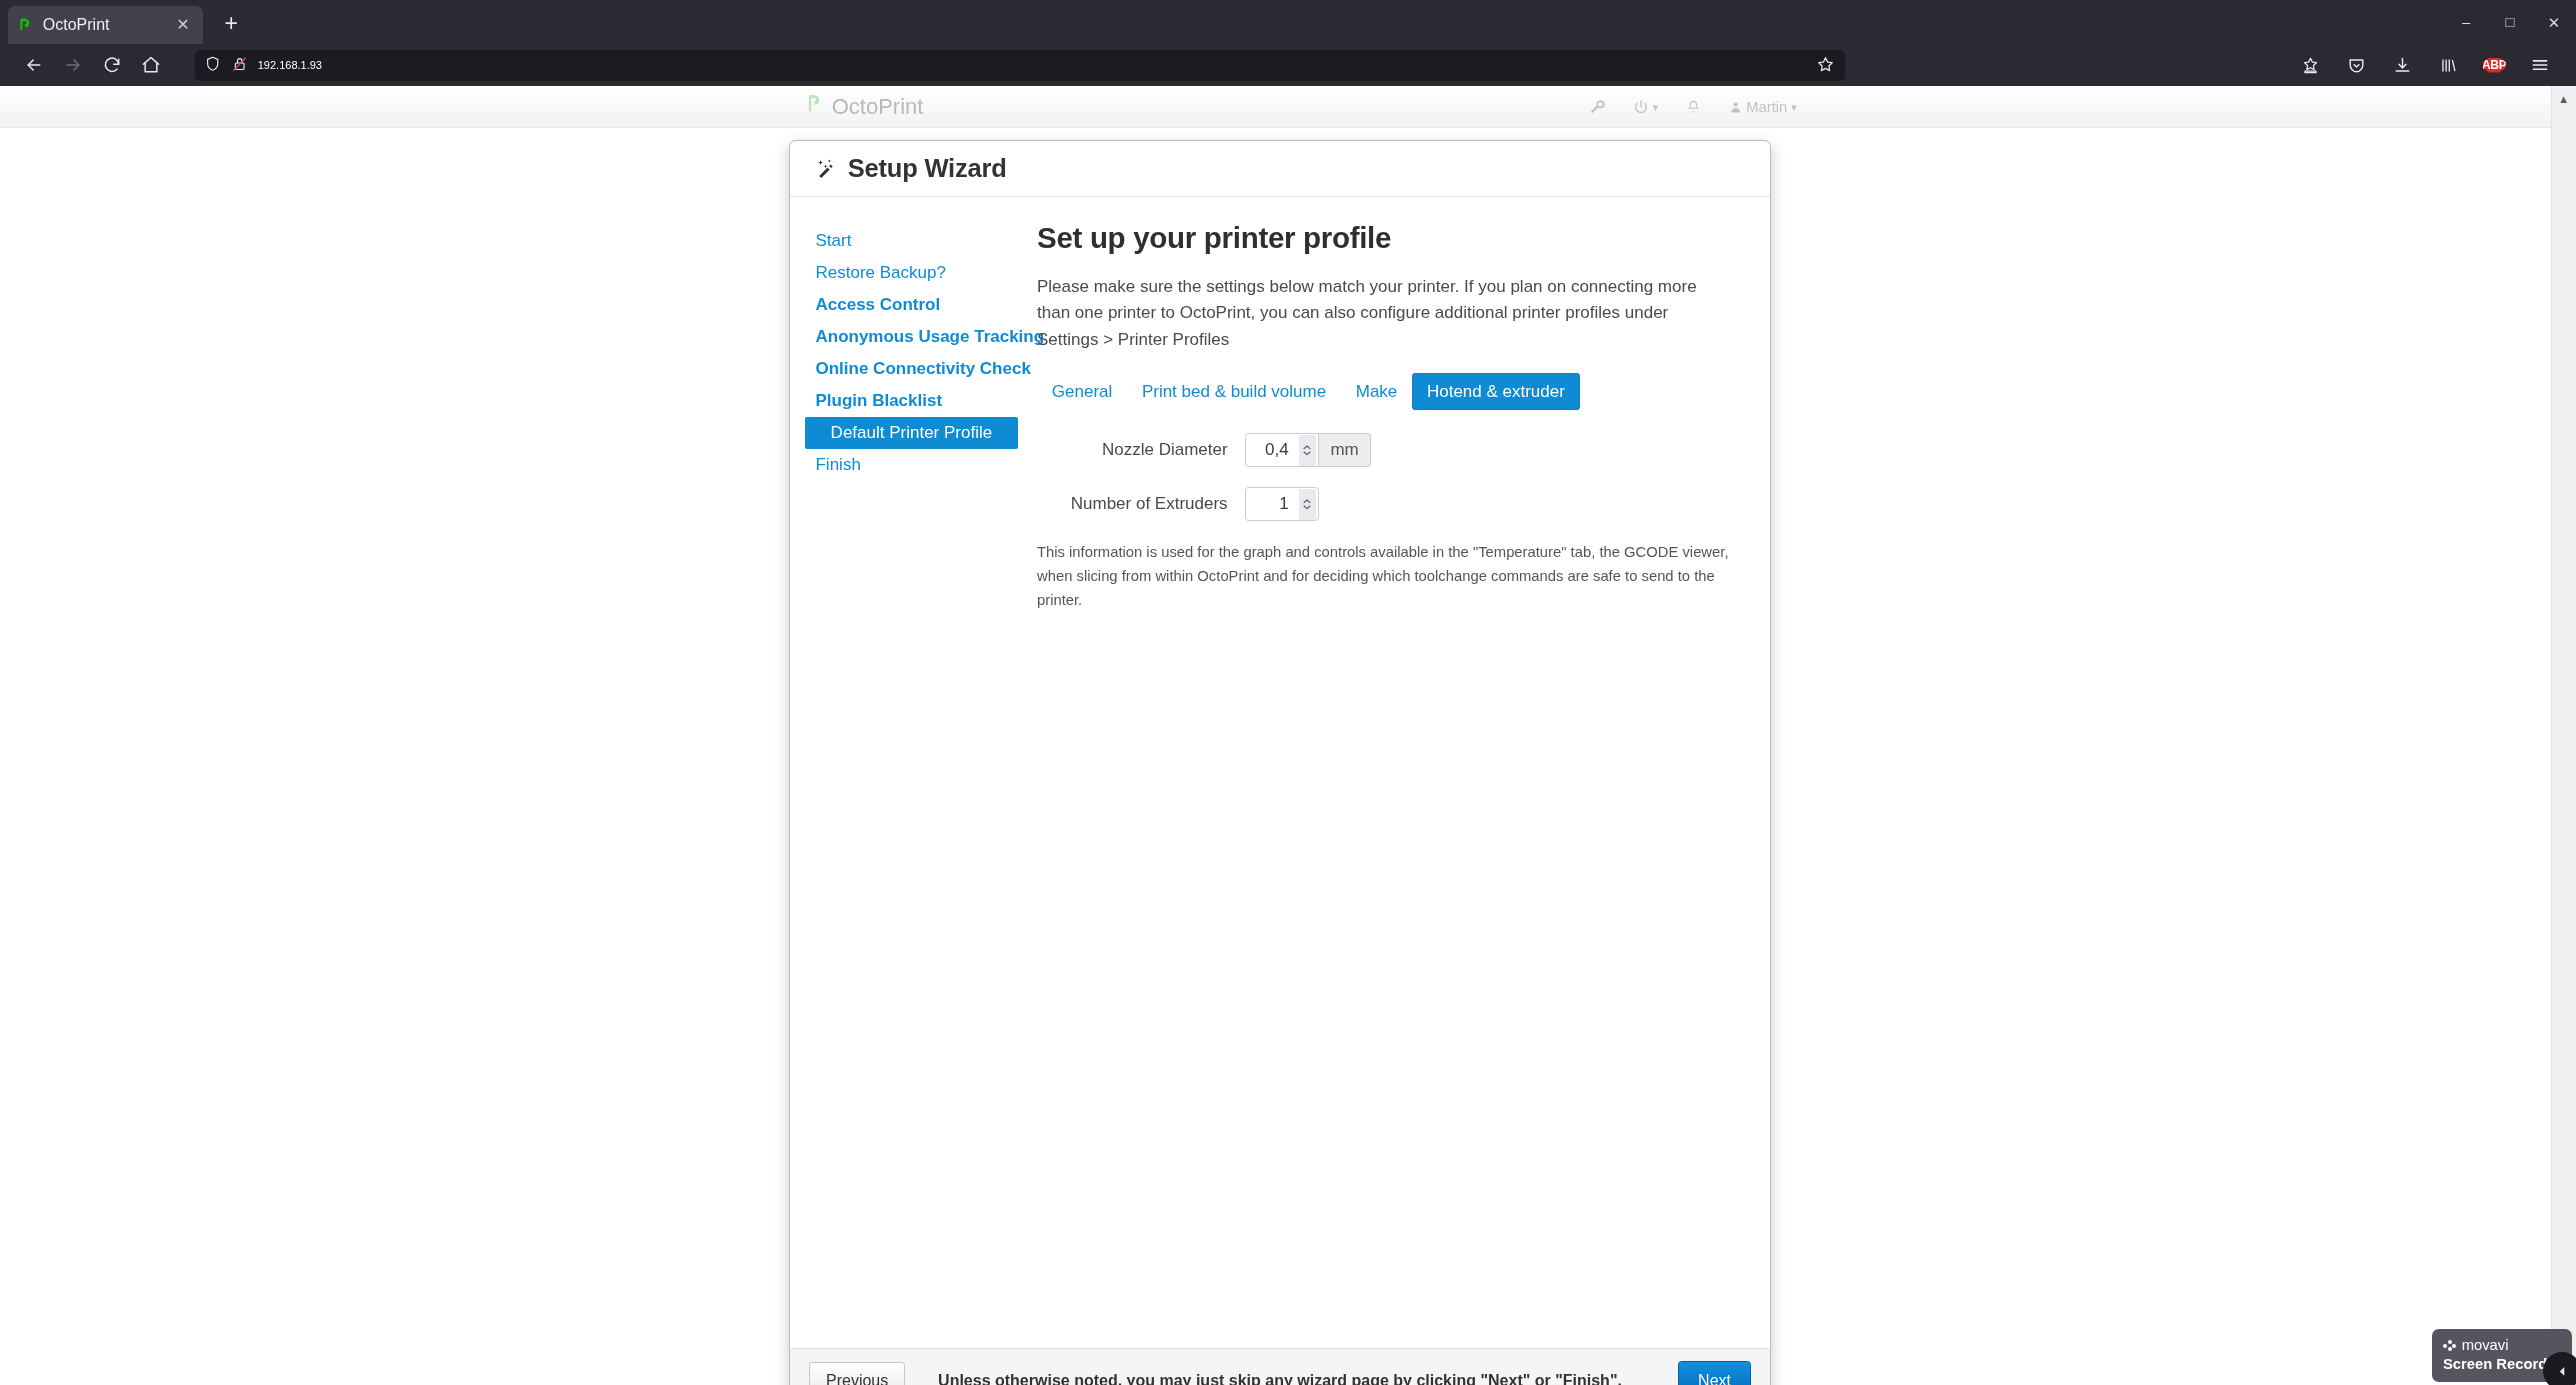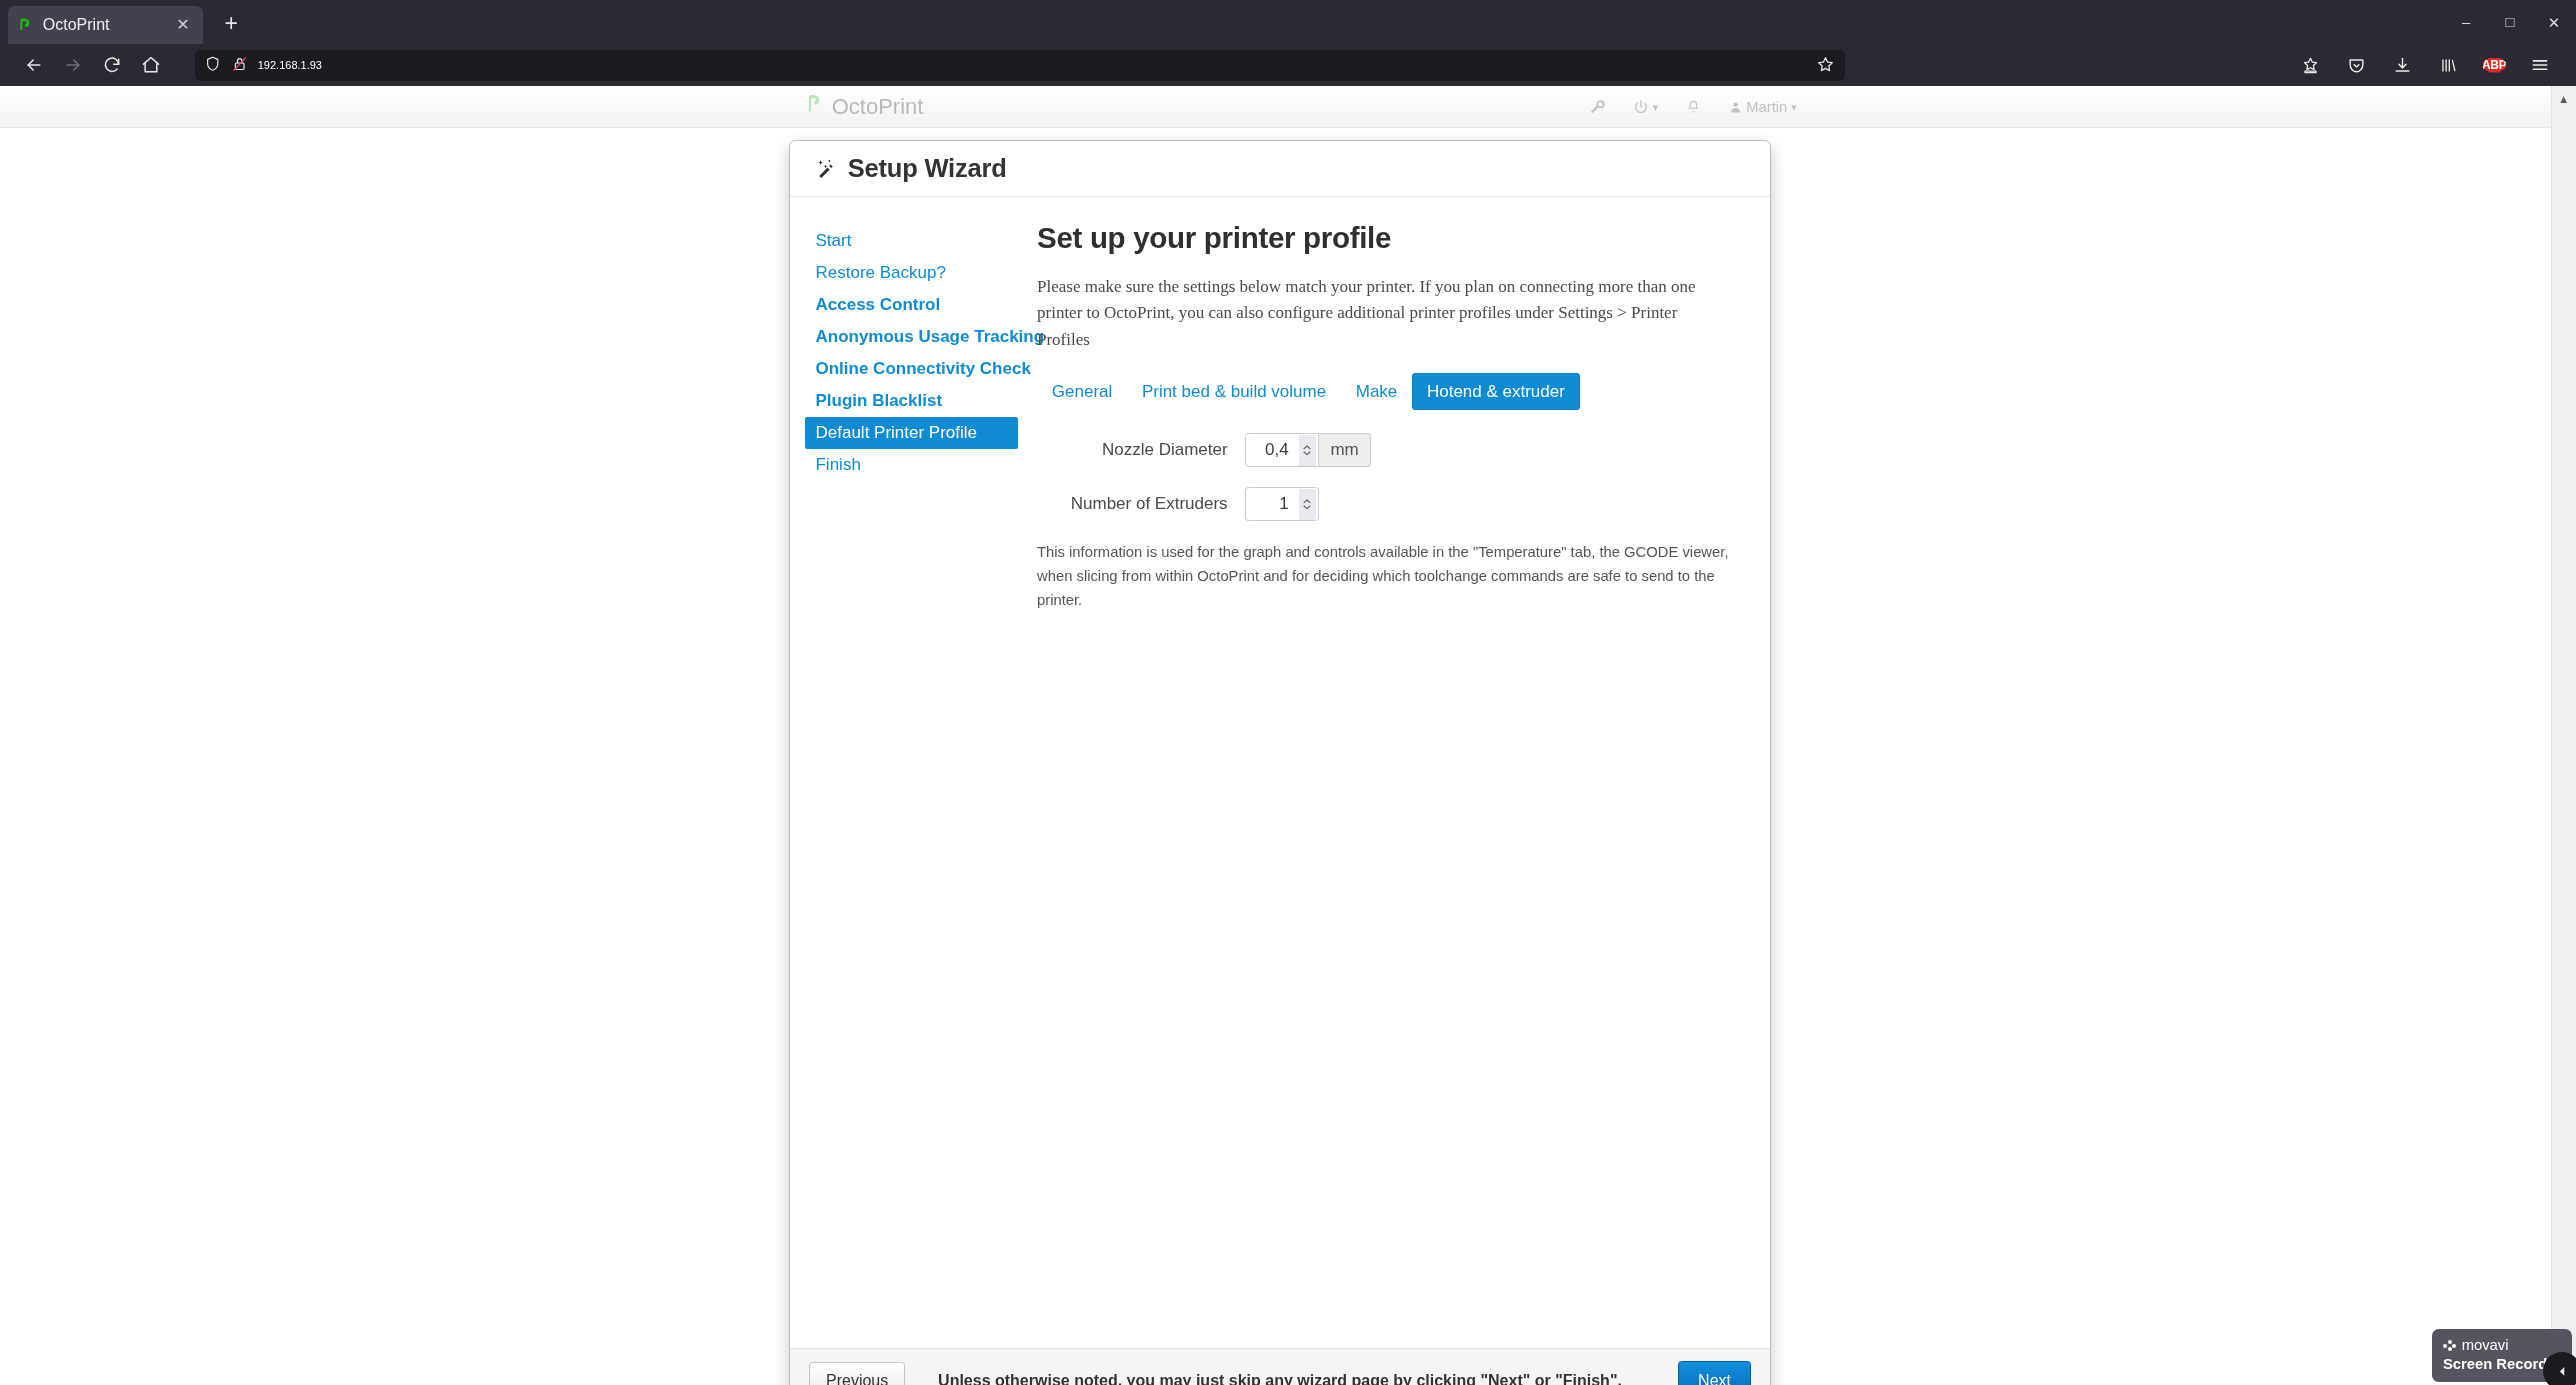--- a/index.html
+++ b/index.html
@@ -189,37 +189,37 @@
     padding: 6.7px 10.7px;
     border-radius: 2px;
     line-height: 1.1;
     white-space: nowrap;
   }
   .wiz-item.bold { font-weight: bold; }
   .wiz-item.active {
     background: #0f8bd3;
     color: #ffffff;
     font-weight: normal;
+    text-align: center;
   }
 
   
   #wizard-main {
     flex: 1;
     padding: 0 29.5px 0 19px;
     min-width: 0;
   }
   #page-heading {
     font-size: 29.5px; font-weight: bold; color: #2f2f2f;
     margin-bottom: 19px;
     letter-spacing: -0.3px;
   }
   .body-text {
     font-size: 17px; color: #4a4a4a; line-height: 1.55;
     max-width: 678px;
-    font-family: Liberation Serif, serif;
   }
 
   #profile-tabs {
     display: flex; align-items: center; gap: 0;
     margin-top: 20px; margin-bottom: 23px;
   }
   .ptab {
     font-size: 17px; color: #0f8bd3;
     padding: 8.7px 14.8px;
     border-radius: 4px;

